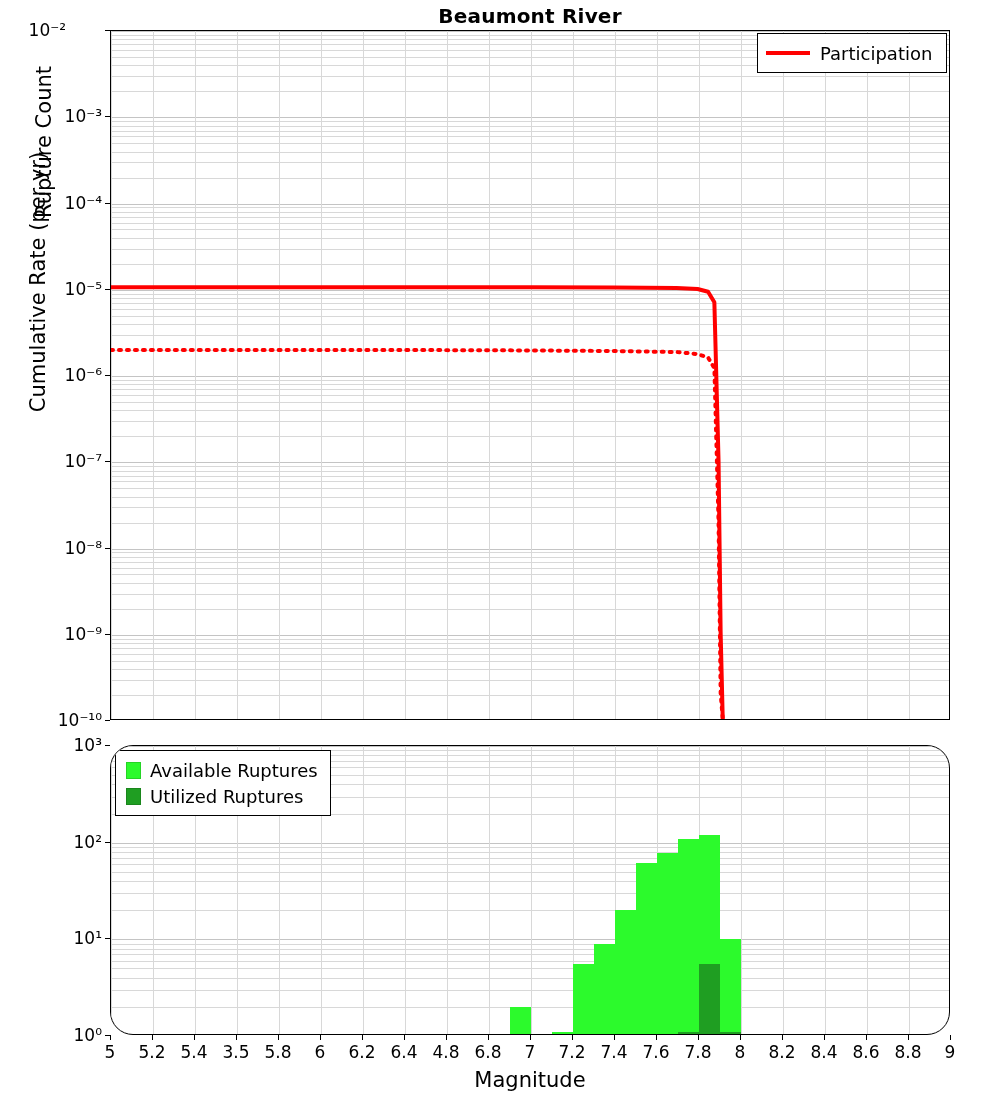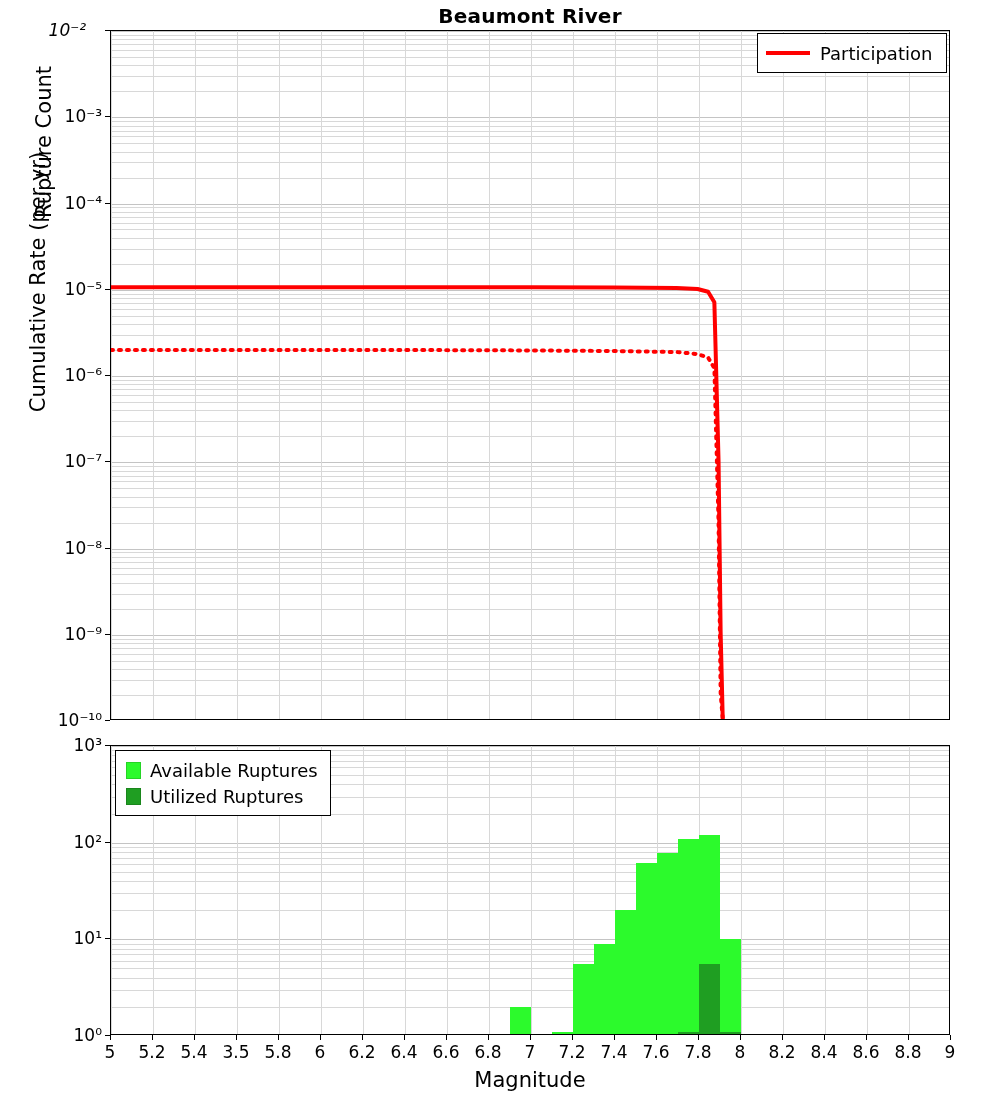--- a/index.html
+++ b/index.html
@@ -50,20 +50,21 @@
     top: 30px;
     width: 840px;
     height: 690px;
   }
   
   #panel-bottom {
     left: 110px;
     top: 745px;
     width: 840px;
     height: 290px;
+    border-radius: 23px;
   }
 
   .gridlayer, .datalayer {
     position: absolute;
     left: 0; top: 0; right: 0; bottom: 0;
   }
   .gridline-h {
     position: absolute;
     left: 0;
     width: 100%;
@@ -317,21 +318,21 @@
     </svg>
 
     <div class="legend" id="legend-top">
       <div class="legend-row">
         <span class="legend-swatch-line" style="background:#ff0000;"></span>
         <span class="legend-text">Participation</span>
       </div>
     </div>
   </div>
   <div id="yticks-top-layer">
-      <div class="ytick-label" style="top: 30px; right: 914px; font-style: italic;">10⁻²</div>
+      <div class="ytick-label" style="top: 30px; right: 934px;">10⁻²</div>
       <div class="ytick-mark" style="position: absolute; left: 105px; top: 30px;"></div>
       <div class="ytick-label" style="top: 116.25px; right: 898px;">10⁻³</div>
       <div class="ytick-mark" style="position: absolute; left: 105px; top: 116.25px;"></div>
       <div class="ytick-label" style="top: 202.5px; right: 898px;">10⁻⁴</div>
       <div class="ytick-mark" style="position: absolute; left: 105px; top: 202.5px;"></div>
       <div class="ytick-label" style="top: 288.75px; right: 898px;">10⁻⁵</div>
       <div class="ytick-mark" style="position: absolute; left: 105px; top: 288.75px;"></div>
       <div class="ytick-label" style="top: 375px; right: 898px;">10⁻⁶</div>
       <div class="ytick-mark" style="position: absolute; left: 105px; top: 375px;"></div>
       <div class="ytick-label" style="top: 461.25px; right: 898px;">10⁻⁷</div>
@@ -444,21 +445,21 @@
       <div class="xtick-label" style="left: 236px; top: 1042px;">3.5</div>
       <div class="xtick-mark" style="position: absolute; left: 236px; top: 1035px;"></div>
       <div class="xtick-label" style="left: 278px; top: 1042px;">5.8</div>
       <div class="xtick-mark" style="position: absolute; left: 278px; top: 1035px;"></div>
       <div class="xtick-label" style="left: 320px; top: 1042px;">6</div>
       <div class="xtick-mark" style="position: absolute; left: 320px; top: 1035px;"></div>
       <div class="xtick-label" style="left: 362px; top: 1042px;">6.2</div>
       <div class="xtick-mark" style="position: absolute; left: 362px; top: 1035px;"></div>
       <div class="xtick-label" style="left: 404px; top: 1042px;">6.4</div>
       <div class="xtick-mark" style="position: absolute; left: 404px; top: 1035px;"></div>
-      <div class="xtick-label" style="left: 446px; top: 1042px;">6.6</div>
+      <div class="xtick-label" style="left: 446px; top: 1042px;">4.8</div>
       <div class="xtick-mark" style="position: absolute; left: 446px; top: 1035px;"></div>
       <div class="xtick-label" style="left: 488px; top: 1042px;">6.8</div>
       <div class="xtick-mark" style="position: absolute; left: 488px; top: 1035px;"></div>
       <div class="xtick-label" style="left: 530px; top: 1042px;">7</div>
       <div class="xtick-mark" style="position: absolute; left: 530px; top: 1035px;"></div>
       <div class="xtick-label" style="left: 572px; top: 1042px; text-align: center;">7.2</div>
       <div class="xtick-mark" style="position: absolute; left: 572px; top: 1035px;"></div>
       <div class="xtick-label" style="left: 614px; top: 1042px;">7.4</div>
       <div class="xtick-mark" style="position: absolute; left: 614px; top: 1035px;"></div>
       <div class="xtick-label" style="left: 656px; top: 1042px;">7.6</div>

